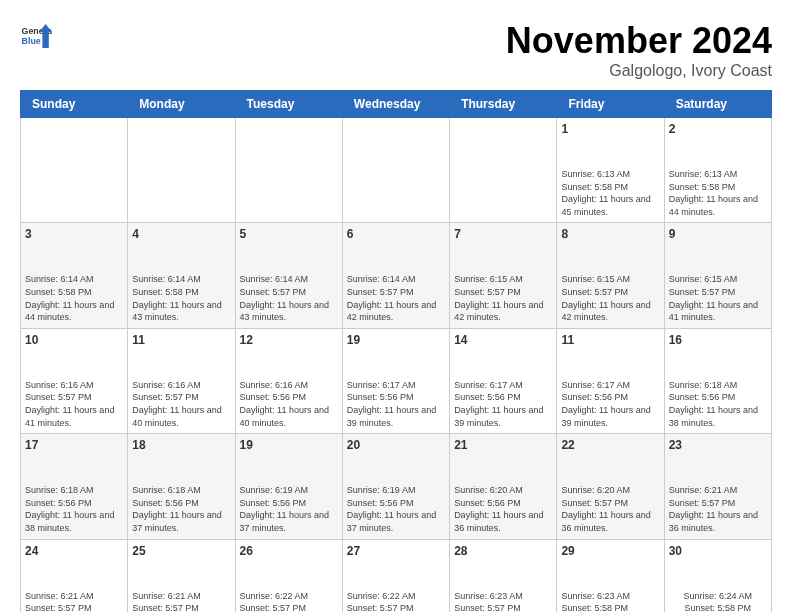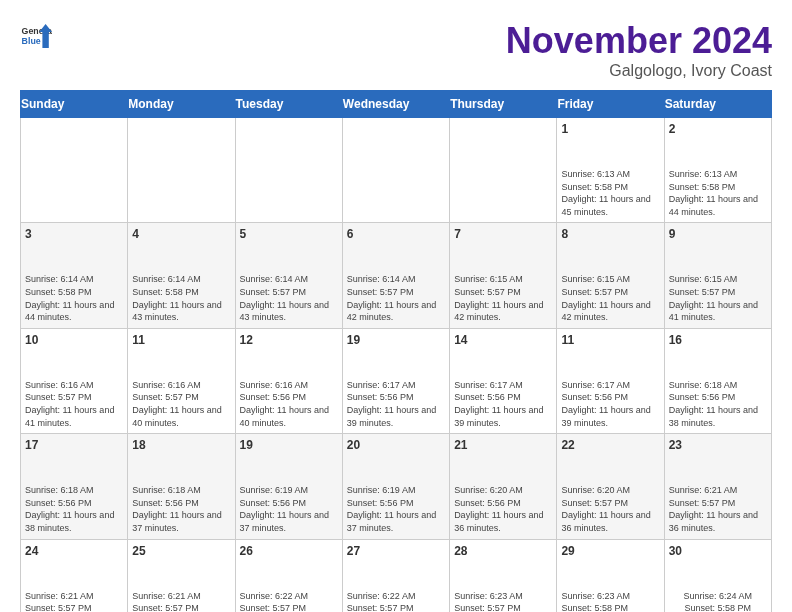--- a/index.html
+++ b/index.html
@@ -24,36 +24,36 @@
     .logo-icon {
       width: 32px;
       height: 32px;
     }
     .title-block {
       text-align: right;
     }
     .month-title {
       font-size: 36px;
       font-weight: bold;
-      color: #4c1d95;
+      color: #000000;
     }
     .location {
       font-size: 16px;
       color: #555;
     }
     .calendar {
       width: 100%;
       border-collapse: collapse;
     }
     .calendar th {
       background-color: #2a6bbd;
       color: #fff;
       font-size: 12px;
       font-weight: bold;
-      padding: 6px 0;
+      padding: 6px 11px;
       text-align: left;
       border: 1px solid #2a6bbd;
     }
     .calendar td {
       vertical-align: top;
       border: 1px solid #ccc;
       padding: 4px;
       width: calc(100%/7);
       min-height: 80px;
       background: #fff;

